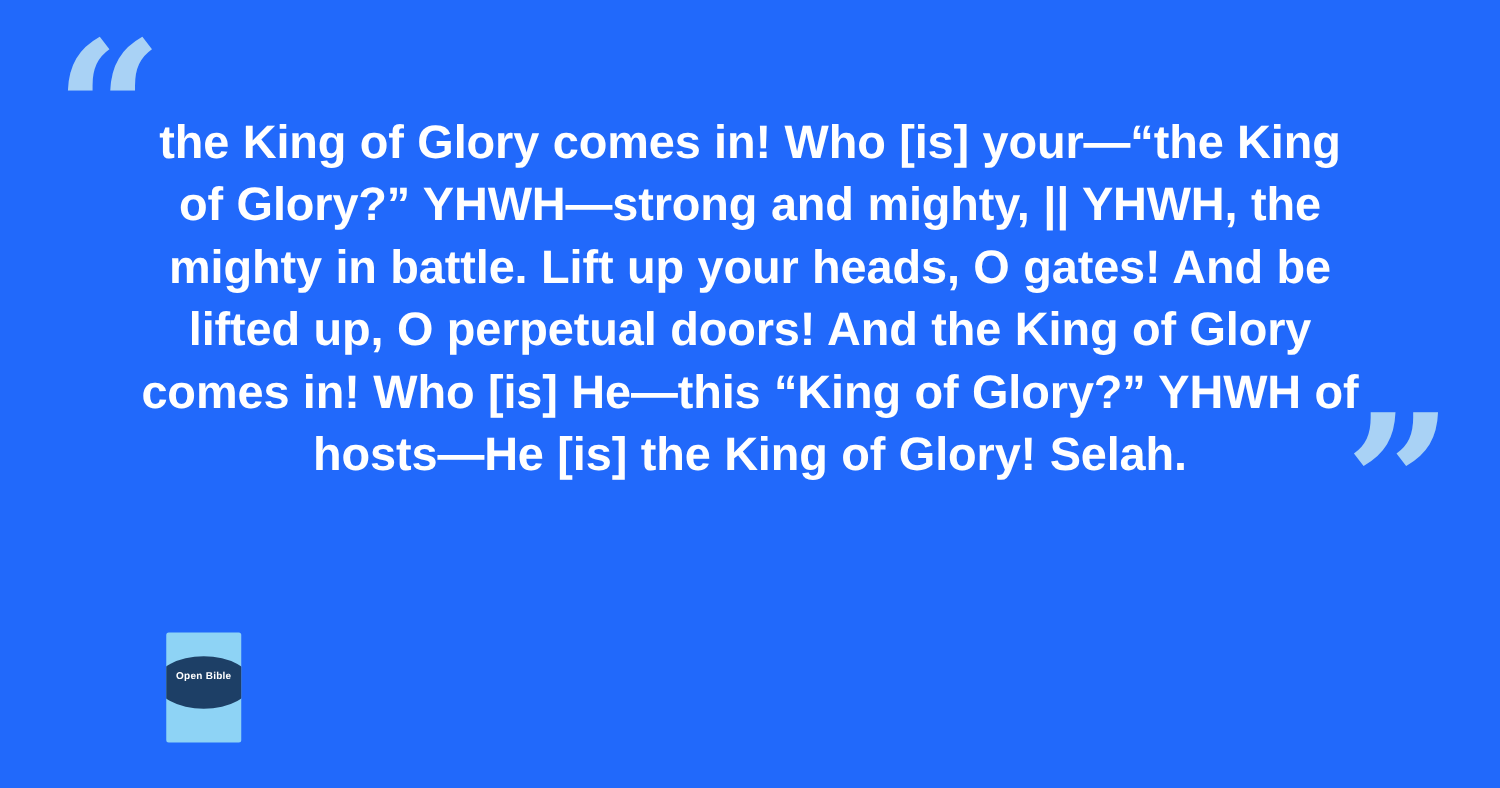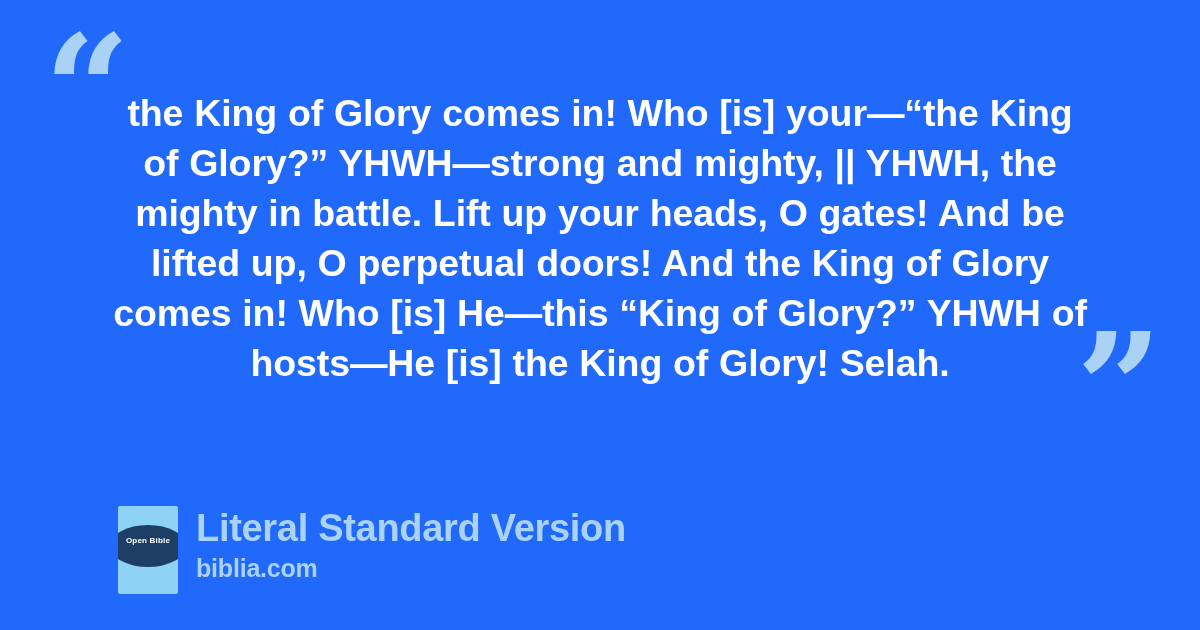--- a/index.html
+++ b/index.html
@@ -62,20 +62,21 @@
     align-items: flex-start;
   }
   #book-logo {
     position: relative;
     width: 60px;
     height: 88px;
     background: #8ed3f5;
     border-radius: 2px;
     flex: 0 0 auto;
     overflow: hidden;
+    margin-left: 15px;
   }
   #book-band {
     position: absolute;
     left: -8px;
     top: 19px;
     width: 76px;
     height: 42px;
     background: #1d3f66;
     border-radius: 50%;
   }
@@ -129,20 +130,16 @@
 
   <span id="quote-close" class="quote-mark">”</span>
 
   <div id="footer">
 
     <div id="book-logo">
       <div id="book-band"></div>
       <div id="book-label">Open Bible</div>
     </div>
 
-    <div id="footer-text">
-      <div id="version-name">Literal Standard Version</div>
-      <div id="site-url">biblia.com</div>
-    </div>
 
   </div>
 
 </div>
 
 </body></html>

